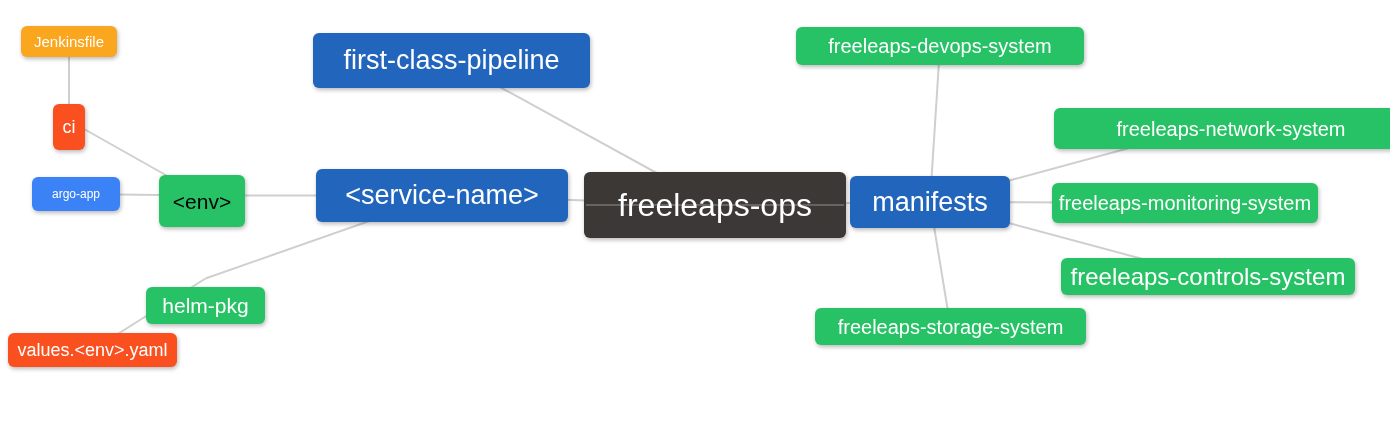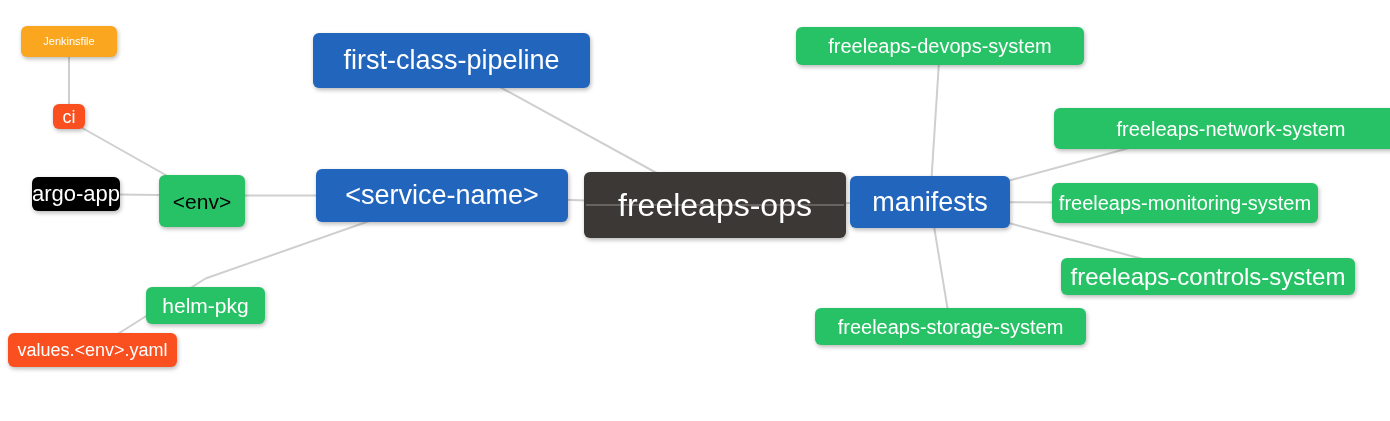--- a/index.html
+++ b/index.html
@@ -51,23 +51,23 @@
       <line x1="715" y1="205" x2="930" y2="202" stroke="#CFCFCF" stroke-width="2"></line>
       <line x1="930" y1="202" x2="940" y2="46" stroke="#CFCFCF" stroke-width="2"></line>
       <line x1="930" y1="202" x2="1201" y2="128.5" stroke="#CFCFCF" stroke-width="2"></line>
       <line x1="930" y1="202" x2="1213.5" y2="203" stroke="#CFCFCF" stroke-width="2"></line>
       <line x1="930" y1="202" x2="1208" y2="276.5" stroke="#CFCFCF" stroke-width="2"></line>
       <line x1="930" y1="202" x2="950.5" y2="326.5" stroke="#CFCFCF" stroke-width="2"></line>
     </svg>
   <svg class="overlay-layer" xmlns="http://www.w3.org/2000/svg" width="1390" height="421" viewBox="0 0 1390 421">
       <line x1="586" y1="205" x2="844" y2="205" stroke="rgba(255,255,255,0.22)" stroke-width="2"></line>
     </svg>
-<div class="node" style="left: 21px; top: 26px; width: 96px; height: 31px; font-size: 11px; background: rgb(250, 166, 30); color: rgb(255, 255, 255);">Jenkinsfile</div>
-    <div class="node" style="left: 53px; top: 104px; width: 32px; height: 25px; font-size: 18px; background: rgb(250, 79, 30); color: rgb(255, 255, 255);">ci</div>
-    <div class="node" style="left: 32px; top: 177px; width: 88px; height: 34px; font-size: 22px; background: #000000; color: rgb(255, 255, 255);">argo-app</div>
+<div class="node" style="left: 21px; top: 26px; width: 96px; height: 31px; font-size: 15px; background: rgb(250, 166, 30); color: rgb(255, 255, 255);">Jenkinsfile</div>
+    <div class="node" style="left: 53px; top: 104px; width: 32px; height: 46px; font-size: 18px; background: rgb(250, 79, 30); color: rgb(255, 255, 255);">ci</div>
+    <div class="node" style="left: 32px; top: 177px; width: 88px; height: 34px; font-size: 12px; background: #3b82f6; color: rgb(255, 255, 255);">argo-app</div>
     <div class="node" style="left: 159px; top: 175px; width: 86px; height: 52px; font-size: 21px; background: rgb(40, 194, 102); color: #000000;">&lt;env&gt;</div>
     <div class="node" style="left: 146px; top: 260px; width: 119px; height: 37px; font-size: 21px; background: rgb(40, 194, 102); color: rgb(255, 255, 255); margin-top: 27px;">helm-pkg</div>
     <div class="node" style="left: 8px; top: 333px; width: 169px; height: 34px; font-size: 18px; background: rgb(250, 79, 30); color: rgb(255, 255, 255);">values.&lt;env&gt;.yaml</div>
     <div class="node" style="left: 313px; top: 33px; width: 277px; height: 55px; font-size: 27px; background: rgb(34, 101, 189); color: rgb(255, 255, 255);">first-class-pipeline</div>
     <div class="node" style="left: 316px; top: 169px; width: 252px; height: 53px; font-size: 27px; background: rgb(34, 101, 189); color: rgb(255, 255, 255);">&lt;service-name&gt;</div>
     <div class="node" style="left: 584px; top: 172px; width: 262px; height: 66px; font-size: 32px; background: rgb(59, 56, 53); color: rgb(255, 255, 255);">freeleaps-ops</div>
     <div class="node" style="left: 850px; top: 176px; width: 160px; height: 52px; font-size: 27px; background: rgb(34, 101, 189); color: rgb(255, 255, 255);">manifests</div>
     <div class="node" style="left: 796px; top: 27px; width: 288px; height: 38px; font-size: 20px; background: rgb(40, 194, 102); color: rgb(255, 255, 255);">freeleaps-devops-system</div>
     <div class="node" style="left: 1054px; top: 108px; width: 354px; height: 41px; font-size: 20px; background: rgb(40, 194, 102); color: rgb(255, 255, 255);">freeleaps-network-system</div>
     <div class="node" style="left: 1052px; top: 183px; width: 266px; height: 40px; font-size: 20px; background: rgb(40, 194, 102); color: rgb(255, 255, 255);">freeleaps-monitoring-system</div>

